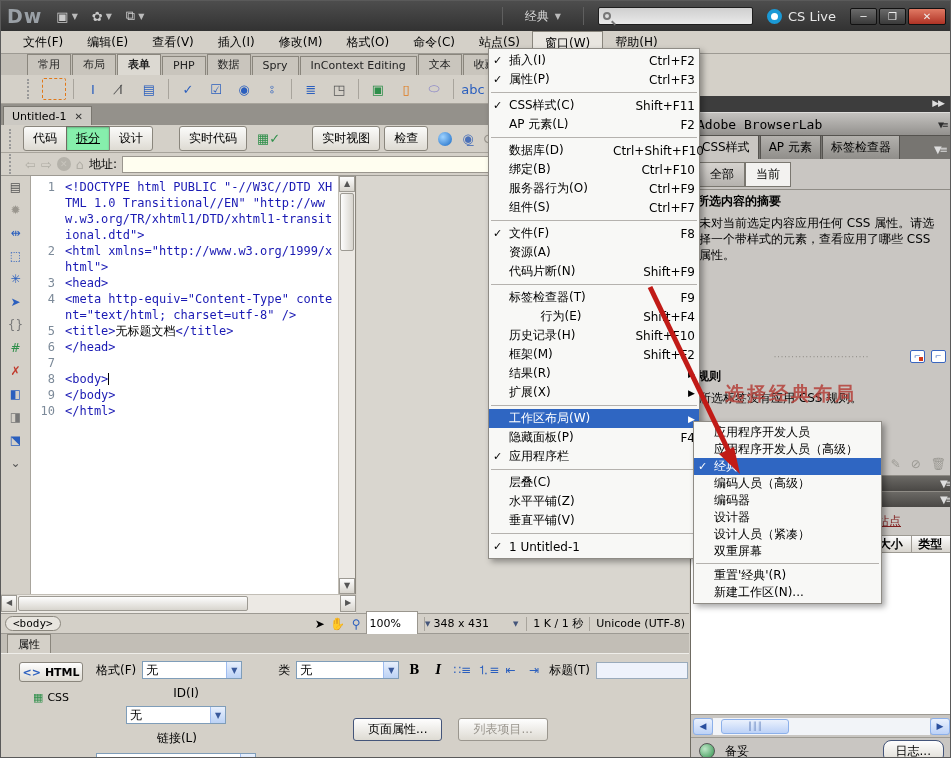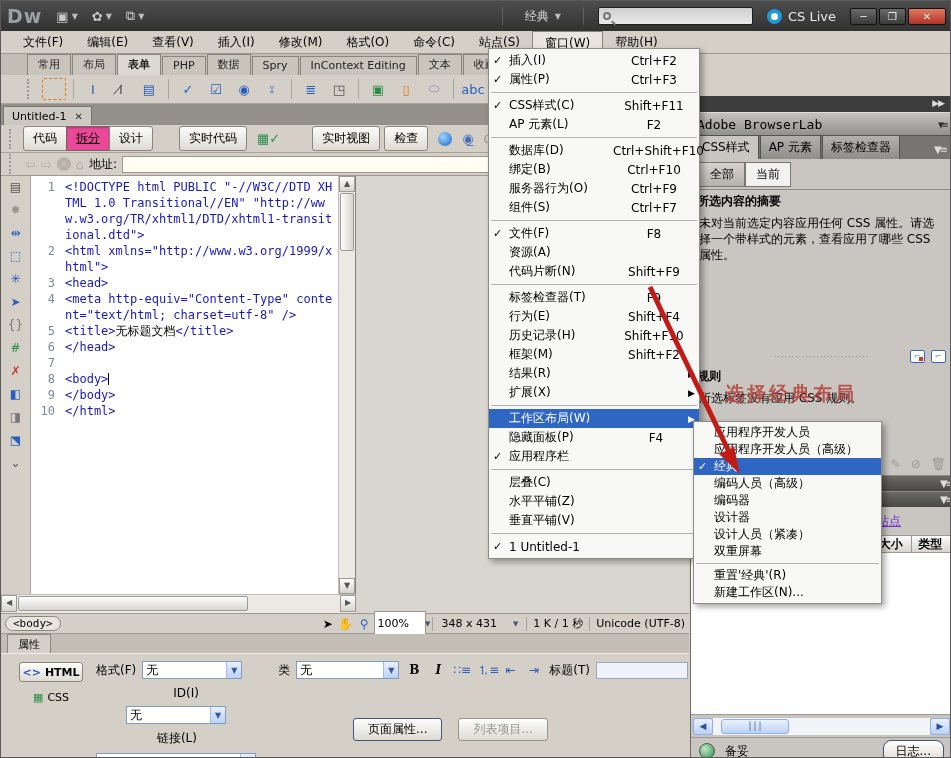--- a/index.html
+++ b/index.html
@@ -40,21 +40,21 @@
   .grip { width:5px; height:20px; border-left:2px dotted #999; margin-right:6px; }
 
   
   #doctabbar { left:0; top:103px; width:688px; height:21px; background:#94918b; display:flex; align-items:flex-end; }
   .doctab { margin-left:2px; background:#ccc9c3; border:1px solid #7a7membrane770; border:1px solid #7a7770; border-bottom:none; padding:3px 8px 2px; font-size:11px; display:flex; gap:8px; align-items:center; }
   .doctab .x { color:#333; font-size:10px; }
 
   
   #doctoolbar { left:0; top:124px; width:688px; height:28px; background:#d4d0c8; border-bottom:1px solid #a8a49c; display:flex; align-items:center; gap:4px; padding-left:8px; }
   .dtb-btn { padding:3px 9px; border:1px solid #8a867d; border-radius:3px; background:linear-gradient(#fbfbfa,#dedbd3); font-size:12px; }
-  .dtb-btn.pressed { background:#ec4899; border:1px solid #6f6b62; box-shadow:inset 0 1px 2px rgba(0,0,0,.25);text-decoration:underline; }
+  .dtb-btn.pressed { background:#86efac; border:1px solid #6f6b62; box-shadow:inset 0 1px 2px rgba(0,0,0,.25);text-decoration:underline; }
   .dtb-group { display:flex; gap:0; }
   .dtb-group .dtb-btn { border-radius:0; margin-left:-1px; }
   .dtb-group .dtb-btn:first-child { border-radius:3px 0 0 3px; }
   .dtb-group .dtb-btn:last-child { border-radius:0 3px 3px 0; }
   .dtb-ico { font-size:13px; margin-left:6px; }
   .globe { width:14px; height:14px; border-radius:50%; background:radial-gradient(circle at 35% 35%, #9fd3ff, #1668c4); display:inline-block; }
   .eye-ico { color:#4a70b8; font-size:13px; }
   .refresh-ico { color:#9a968e; font-size:14px; }
 
   
@@ -81,21 +81,21 @@
   #hscroll .sthumb { width:230px; height:15px; background:linear-gradient(#fdfdfd,#d8d5ce); }
 
   
   #designpane { left:356px; top:175px; width:332px; height:437px; background:#d9d6cf; }
 
   
   #statusbar { left:0; top:612px; width:688px; height:21px; background:#d4d0c8; border-top:1px solid #9d9a93; border-bottom:1px solid #9d9a93; display:flex; align-items:center; font-size:11px; }
   .tagchip { margin-left:4px; border:1px solid #8a867d; border-radius:8px; padding:0 7px; font-family:"DejaVu Sans Mono",monospace; font-size:11px; background:#e8e5df; }
   .sb-right { margin-left:auto; display:flex; align-items:center; gap:6px; padding-right:4px; }
   .sb-tool { font-size:12px; }
-  .sb-combo { background:#fff; border:1px solid #9a968e; height:16px; display:flex; align-items:center; padding:12px 2px; gap:16px; }
+  .sb-combo { background:#fff; border:1px solid #9a968e; height:16px; display:flex; align-items:center; padding:12px 2px; gap:24px; }
   .sb-caret { font-size:7px; color:#44557a; }
   .sb-sep { width:1px; height:14px; background:#a8a49c; }
 
   
   #propsheader { left:0; top:633px; width:688px; height:19px; background:#c2beb6; }
   .propstab { position:absolute; left:6px; top:0; background:#d4d0c8; border:1px solid #8a867d; border-bottom:none; padding:2px 10px; font-size:11px; }
   #propspanel { left:0; top:652px; width:688px; height:96px; background:#d4d0c8; border-top:1px solid #efeeea; }
   .prow { position:absolute; display:flex; align-items:center; gap:4px; }
   .plabel { font-size:12px; }
   .combo { background:#fff; border:1px solid #7f9db9; height:18px; display:flex; align-items:center; justify-content:space-between; padding-left:3px; font-size:12px; }
@@ -124,42 +124,42 @@
   .sec-title { font-weight:bold; padding:3px 6px; border-top:1px solid #8f8c86; }
   .sec-text { padding:2px 8px; line-height:16px; }
   .divider-row { height:16px; display:flex; align-items:center; justify-content:center; color:#8f8c86; position:relative; font-size:8px; letter-spacing:1px; }
   .divider-icons { position:absolute; right:6px; top:1px; display:flex; gap:6px; }
   .cascade-ico { width:15px; height:13px; border:1px solid #3a66c0; border-radius:2px; background:#fff; position:relative; font-size:8px; color:#3a66c0; text-align:center; line-height:11px; }
   .cascade-ico.marked::after { content:""; position:absolute; right:1px; bottom:1px; width:4px; height:4px; background:#d43a1a; }
   .props-icons { height:22px; display:flex; align-items:center; padding:0 6px; gap:8px; color:#5a5852; }
   .pi-right { margin-left:auto; display:flex; gap:10px; color:#9a9892; font-size:12px; }
   .dark-bar { height:16px; background:linear-gradient(#6b6965,#4a4845); border-top:1px solid #8f8c86; display:flex; align-items:center; }
   .files-toolbar { height:28px; background:#c9c6c2; display:flex; align-items:center; }
-  .site-link { color:#6d28d9; text-decoration:underline; font-size:12px; position:absolute; left:186px; }
+  .site-link { color:#7f1d1d; text-decoration:underline; font-size:12px; position:absolute; left:186px; }
   .files-header { height:18px; background:linear-gradient(#fdfdfd,#d8d5ce); border-top:1px solid #9d9a93; border-bottom:1px solid #9d9a93; display:flex; font-size:12px; font-weight:bold; }
   .fh-cell { border-right:1px solid #9d9a93; padding:0 6px; white-space:nowrap; }
   .files-list { height:162px; background:#fff; border-bottom:1px solid #9d9a93; }
   .dock-hscroll { height:22px; display:flex; align-items:center; padding:2px; background:#c9c6c2; }
   .xp-arrow { width:20px; height:17px; background:linear-gradient(#eaf1fd,#bdd2f7); border:1px solid #8cb0ea; border-radius:3px; color:#2a4f9e; font-size:9px; text-align:center; line-height:15px; }
   .xp-track { flex:1; background:#f2f4f8; height:17px; display:flex; }
   .xp-thumb { width:68px; height:15px; margin-top:1px; margin-left:8px; background:linear-gradient(#eaf1fd,#bdd2f7); border:1px solid #8cb0ea; border-radius:3px; text-align:center; color:#7a95c8; font-size:8px; line-height:13px; }
   .dock-status { height:27px; display:flex; align-items:center; gap:10px; padding:0 8px; border-top:1px solid #9d9a93; }
   .ready-orb { width:16px; height:16px; border-radius:50%; background:radial-gradient(circle at 35% 35%, #bfe8c8, #2e8f4a); border:1px solid #555; }
   .log-btn { margin-left:auto; border:1px solid #44557a; border-radius:8px; background:linear-gradient(#fefefe,#dedbd3); padding:2px 12px; font-size:12px; }
 
   
   .popup { position:absolute; background:#f8f8f6; border:1px solid #8f8c86; box-shadow:3px 3px 6px rgba(0,0,0,.35); z-index:50; padding:2px 0; }
   #windowmenu { left:487px; top:47px; width:212px; }
   #wssubmenu  { left:692px; top:420px; width:189px; z-index:60; }
   .mitem { display:flex; align-items:center; height:19px; padding:0 4px 0 4px; font-size:12px; white-space:nowrap; }
   #wssubmenu .mitem { height:17px; }
   .mitem .chk { width:16px; flex:none; font-size:11px; }
   .mitem .lbl { flex:none; }
   #windowmenu .mitem .lbl { width:100px; }
-  .mitem .sc { flex:1; text-align:center; }
+  .mitem .sc { flex:1; text-align:right; }
   .mitem .subarr { margin-left:auto; font-size:9px; }
   .mitem.hl { background:#2f66c2; color:#fff; }
   .msep { border-top:1px solid #b5b2ae; margin:3px 2px; }
 
   
   #anno-text { position:absolute; left:724px; top:380px; z-index:100; color:#b5413a; font-size:19px; font-weight:bold; letter-spacing:3px; opacity:.85; pointer-events:none; }
   #anno-arrow { position:absolute; left:0; top:0; width:951px; height:758px; z-index:100; pointer-events:none; }
 </style>
 </head>
 <body>
@@ -564,21 +564,21 @@
         <span class="sc">Shift+F9</span>
       </div>
       <div class="msep"></div>
       <div class="mitem">
         <span class="chk"></span>
         <span class="lbl" style="width: 104px;">标签检查器(T)</span>
         <span class="sc">F9</span>
       </div>
       <div class="mitem">
         <span class="chk"></span>
-        <span class="lbl" style="width: 104px;">行为(E)</span>
+        <span class="lbl" style="width: 104px; text-align: center;">行为(E)</span>
         <span class="sc">Shift+F4</span>
       </div>
       <div class="mitem">
         <span class="chk"></span>
         <span class="lbl" style="width: 104px;">历史记录(H)</span>
         <span class="sc">Shift+F10</span>
       </div>
       <div class="mitem">
         <span class="chk"></span>
         <span class="lbl" style="width: 104px;">框架(M)</span>

